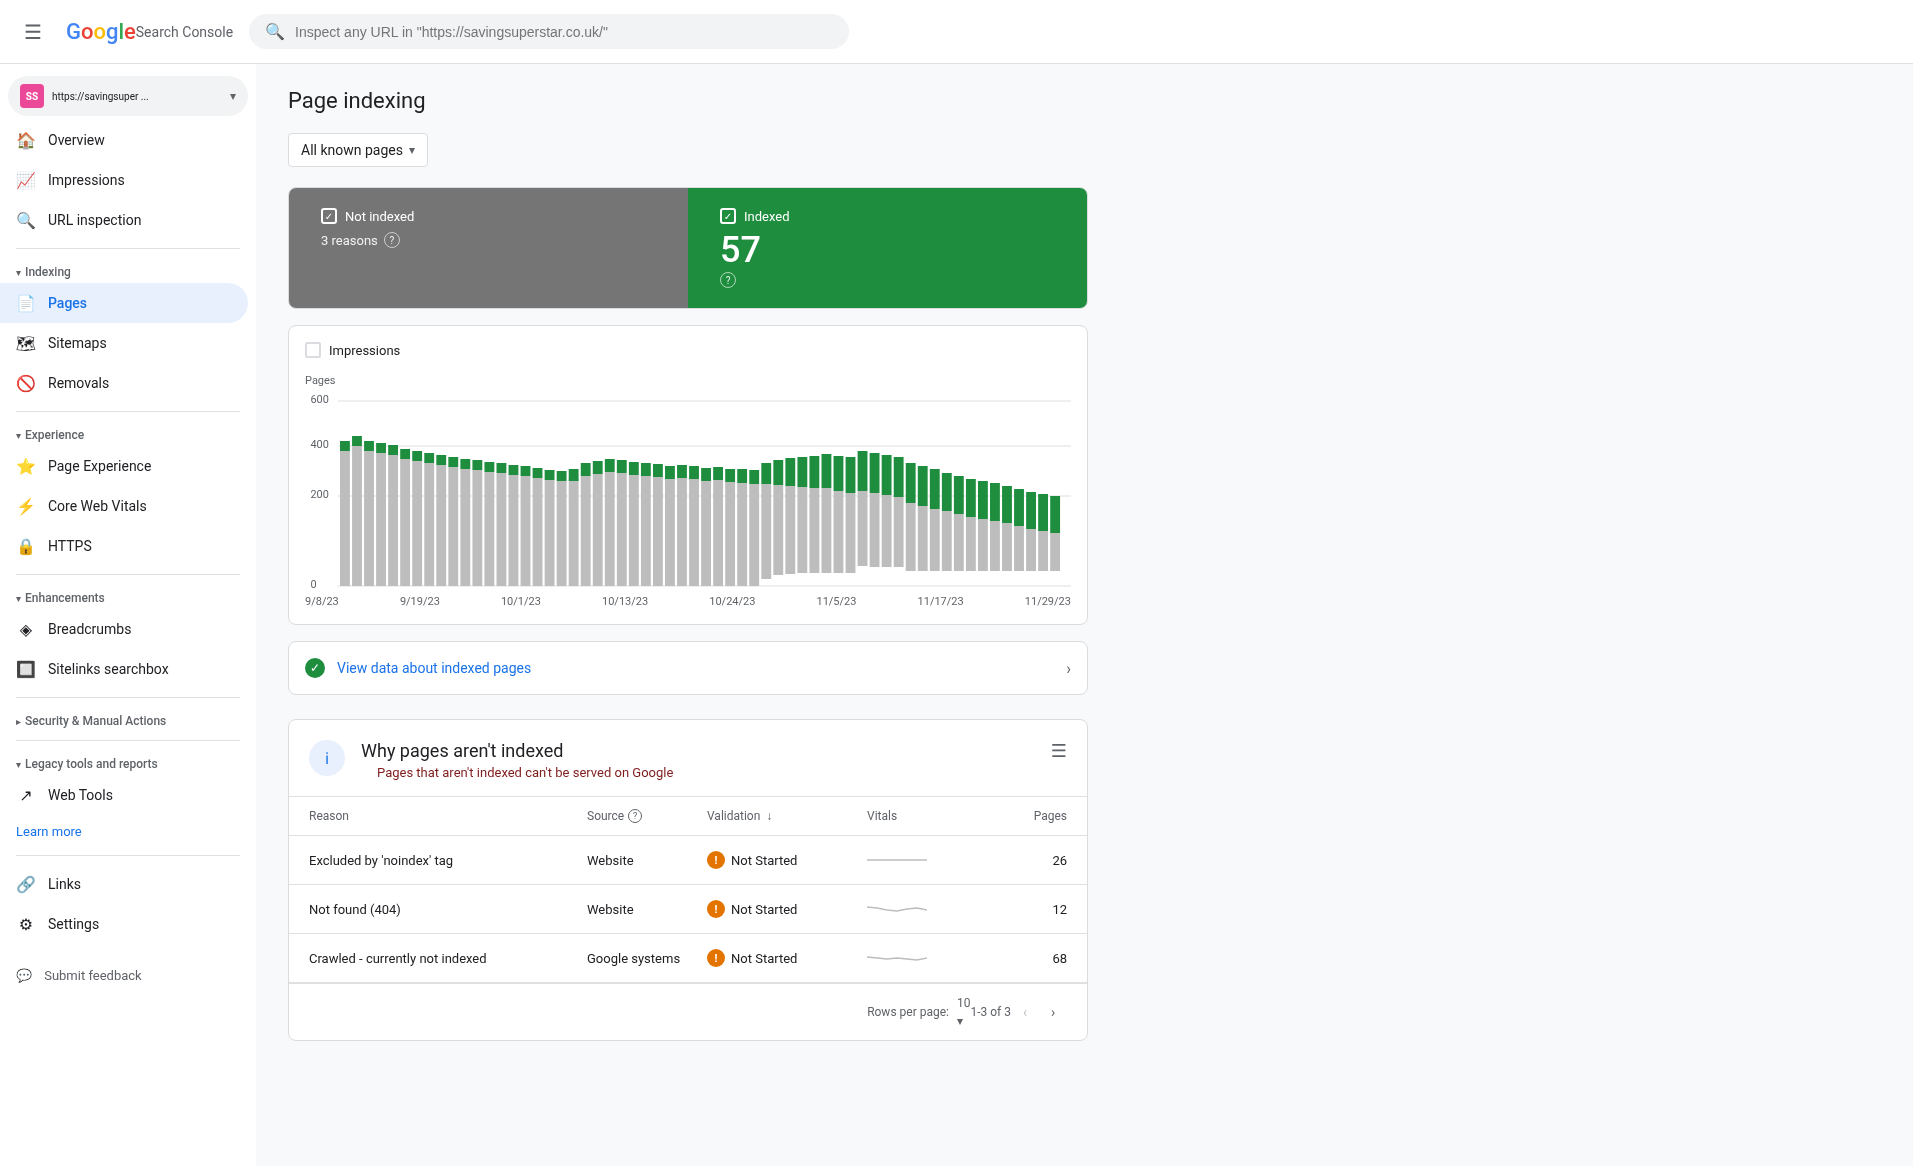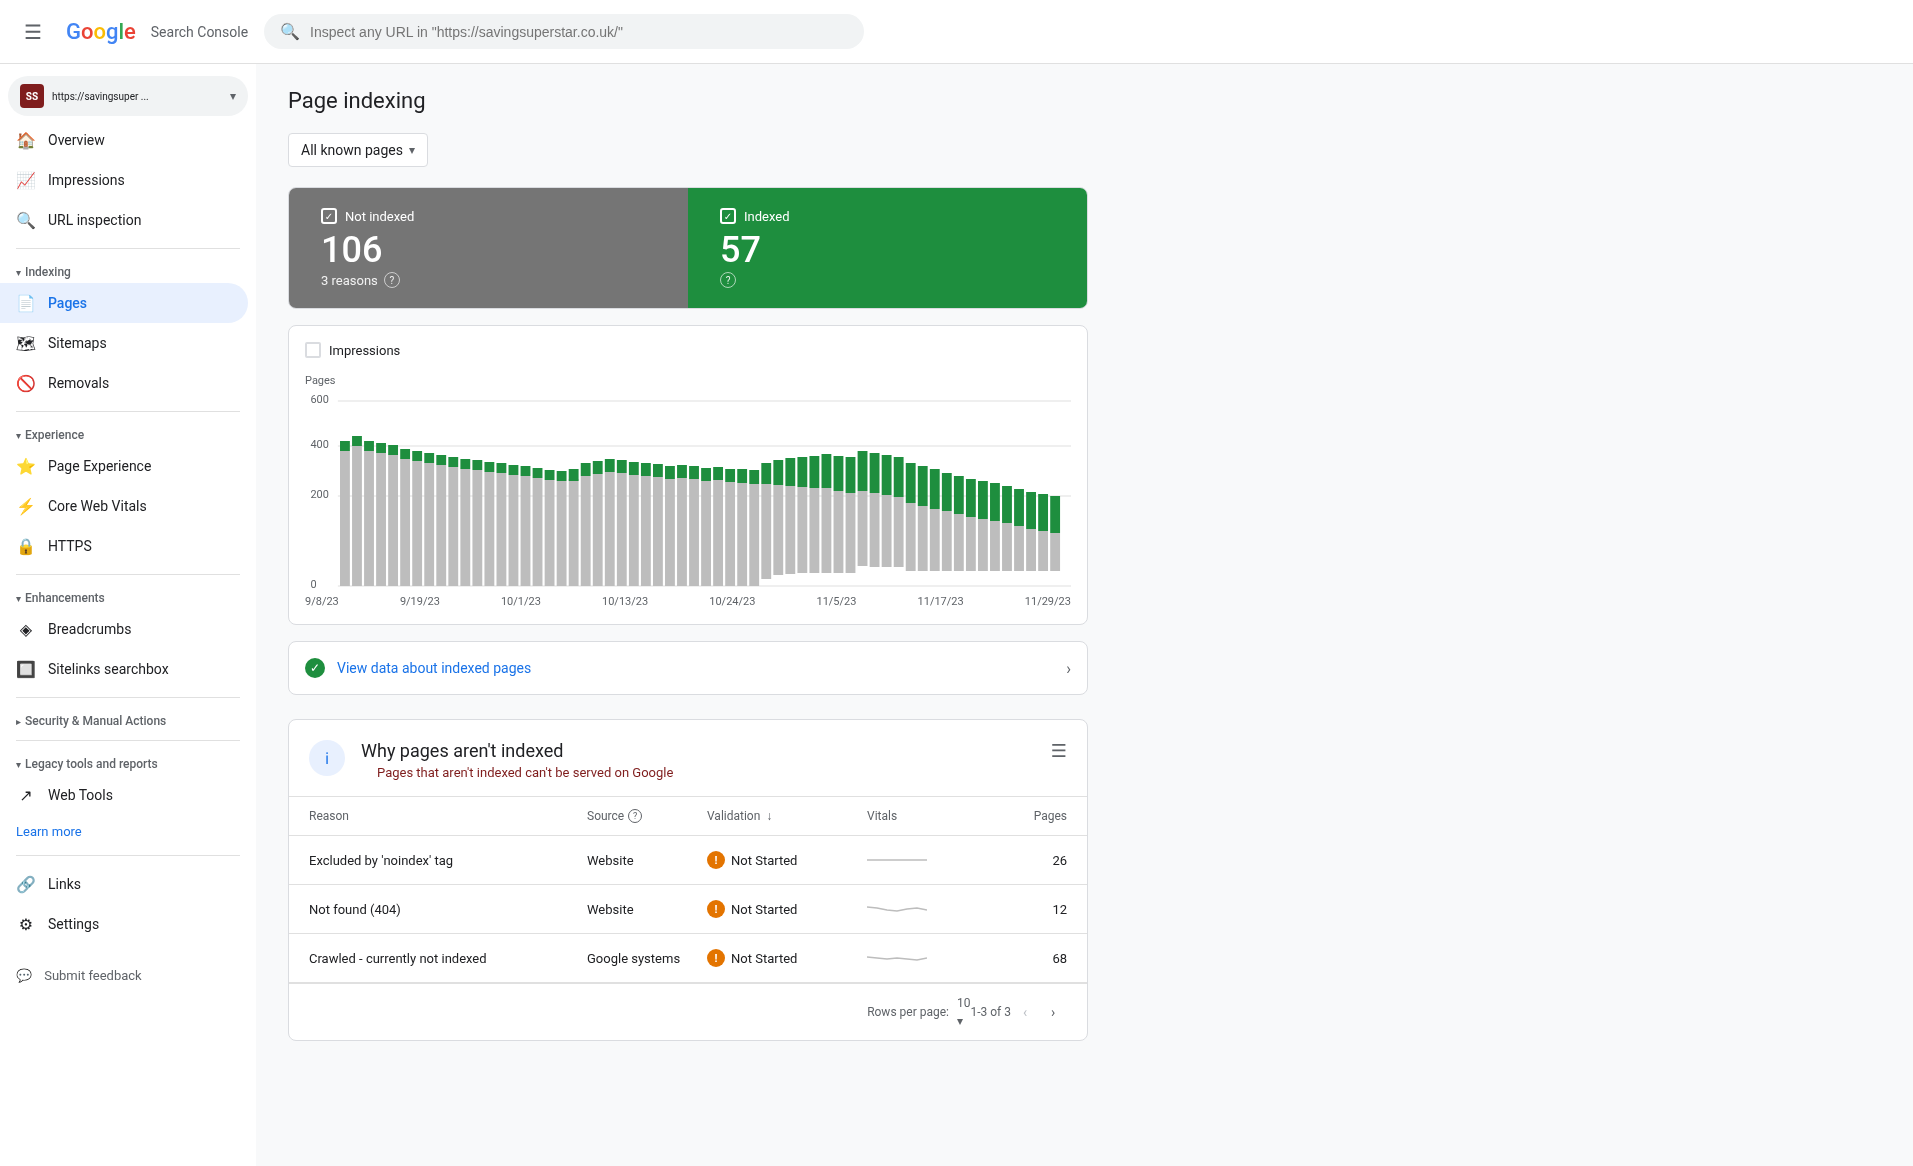--- a/index.html
+++ b/index.html
@@ -1,40 +1,40 @@
 <!DOCTYPE html>
 <html><head>
   <meta charset="utf-8">
   <style>
     * { box-sizing: border-box; margin: 0; padding: 0; }
     body { font-family: 'Google Sans', Roboto, Arial, sans-serif; background: #f8f9fa; color: #202124; font-size: 14px; display: flex; flex-direction: column; height: 100vh; overflow: hidden; }
 
     
     .topbar { display: flex; align-items: center; background: #fff; height: 64px; padding: 0 16px; border-bottom: 1px solid #e0e0e0; gap: 16px; flex-shrink: 0; }
     .hamburger { color: #5f6368; cursor: pointer; font-size: 20px; padding: 8px; border-radius: 50%; }
-    .logo { display: flex; align-items: center; gap: 15px; justify-content: space-between; }
+    .logo { display: flex; align-items: center; gap: 0; justify-content: space-between; }
     .logo-google { font-size: 22px; font-weight: 500; }
     .logo-google .g { color: #4285f4; }
     .logo-google .o1 { color: #ea4335; }
     .logo-google .o2 { color: #fbbc04; }
     .logo-google .g2 { color: #4285f4; }
     .logo-google .l { color: #34a853; }
     .logo-google .e { color: #ea4335; }
     .logo-sc { font-size: 14px; color: #5f6368; white-space: nowrap; }
     .search-bar { flex: 1; max-width: 600px; display: flex; align-items: center; background: #f1f3f4; border-radius: 24px; padding: 8px 16px; gap: 10px; }
     .search-bar input { border: none; background: transparent; outline: none; font-size: 14px; color: #202124; width: 100%; }
     .search-icon-top { color: #5f6368; font-size: 16px; }
 
     
     .layout { display: flex; flex: 1; overflow: hidden; }
 
     
     .sidebar { width: 256px; background: #fff; overflow-y: auto; flex-shrink: 0; padding: 8px 0; }
     .property-selector { display: flex; align-items: center; gap: 8px; padding: 8px 12px; margin: 4px 8px; border-radius: 24px; cursor: pointer; background: #f1f3f4; }
-    .property-icon { width: 24px; height: 24px; background: #7f1d1d; border-radius: 4px; display: flex; align-items: center; justify-content: center; color: #fff; font-size: 10px; font-weight: 700; flex-shrink: 0; }
+    .property-icon { width: 24px; height: 24px; background: #ec4899; border-radius: 4px; display: flex; align-items: center; justify-content: center; color: #fff; font-size: 10px; font-weight: 700; flex-shrink: 0; }
     .property-name { font-size: 10px; color: #202124; overflow: hidden; text-overflow: ellipsis; white-space: nowrap; flex: 1; }
     .property-arrow { color: #5f6368; font-size: 12px; }
 
     .nav-item { display: flex; align-items: center; gap: 12px; padding: 10px 16px; cursor: pointer; border-radius: 0 24px 24px 0; margin-right: 8px; color: #202124; font-size: 14px; }
     .nav-item.active { background: #e8f0fe; color: #1a73e8; font-weight: 500; }
     .nav-item .nav-icon { width: 20px; height: 20px; display: flex; align-items: center; justify-content: center; font-size: 16px; flex-shrink: 0; }
     .nav-section { padding: 8px 16px 4px; font-size: 12px; color: #5f6368; font-weight: 500; display: flex; align-items: center; gap: 4px; cursor: pointer; }
     .nav-section .arrow { font-size: 10px; }
     .nav-divider { height: 1px; background: #e0e0e0; margin: 8px 16px; }
 
@@ -246,21 +246,20 @@
         <span class="arrow">▾</span>
       </div>
     </div>
 
     <div class="stats-cards">
       <div class="card-not-indexed">
         <div class="card-header">
           <div class="check">✓</div>
           <span>Not indexed</span>
         </div>
-        <div class="card-number">106</div>
         <div class="card-sub">
           <span>3 reasons</span>
           <div class="card-info">?</div>
         </div>
       </div>
       <div class="card-indexed">
         <div class="card-header">
           <div class="check">✓</div>
           <span>Indexed</span>
         </div>

